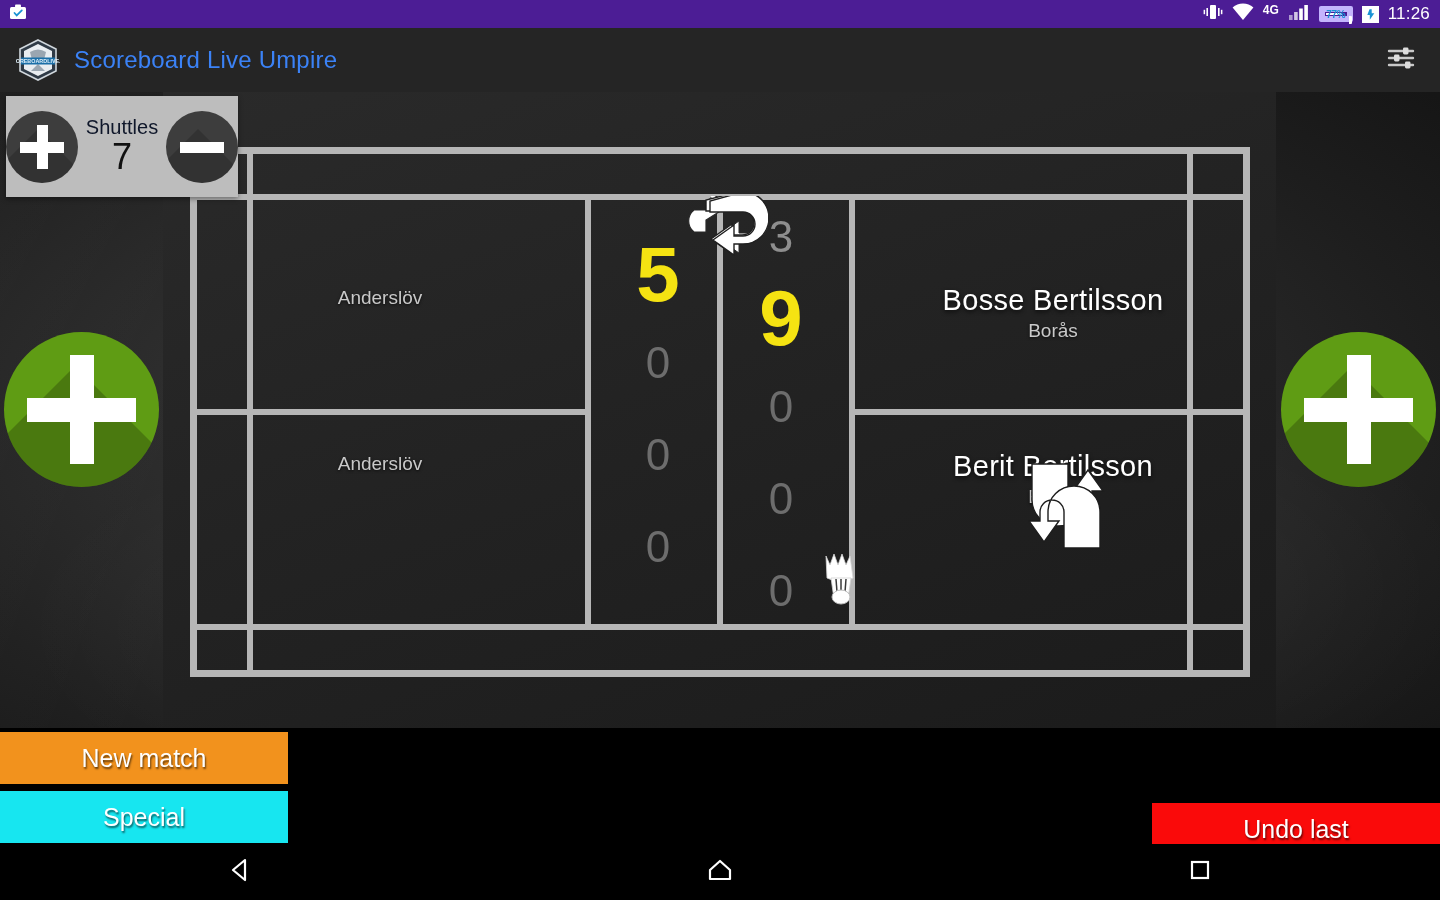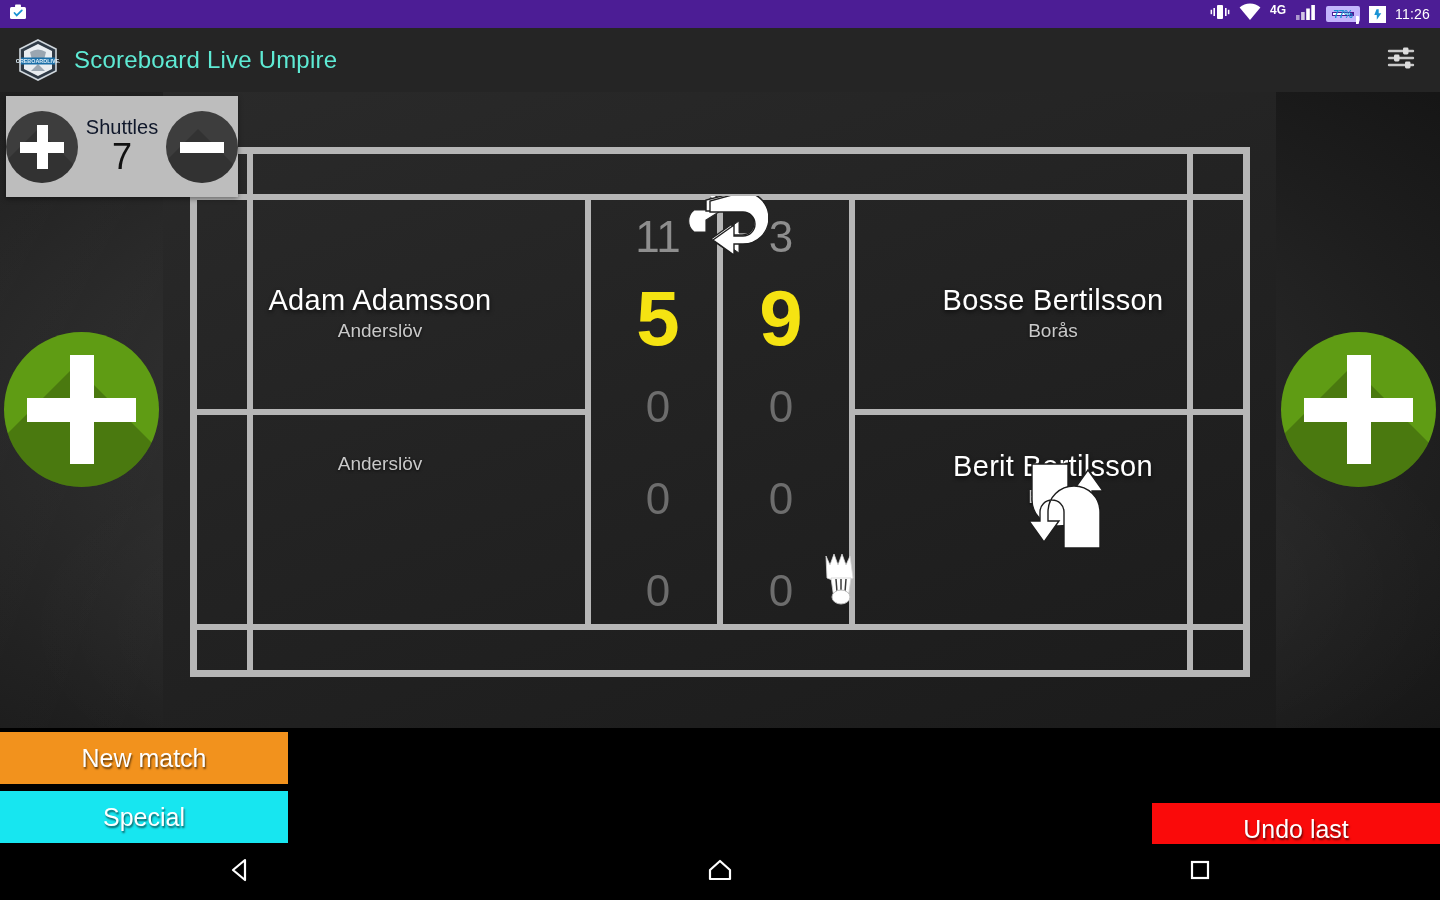--- a/index.html
+++ b/index.html
@@ -8,41 +8,41 @@
 
   
   #status-bar {
     position:absolute; left:0; top:0; width:1440px; height:28px;
     background:#4c1d95; display:flex; align-items:center;
     padding:0 10px 0 8px; color:#fff;
   }
   #status-bar .left { display:flex; align-items:center; gap:6px; }
   #status-bar .right { margin-left:auto; display:flex; align-items:center; gap:9px; }
   .sb-icon { display:block; }
-  #clock { font-size:14px; letter-spacing:.2px; font-family:"Liberation Sans",sans-serif; }
+  #clock { font-size:17px; letter-spacing:.2px; font-family:"Liberation Sans",sans-serif; }
   #net-label { font-size:12px; position:relative; top:-4px; font-weight:bold; }
   .batt {
     position:relative; width:34px; height:16px; border:6px solid #c4b5fd; border-radius:2px;
     display:flex; align-items:center; justify-content:center;
   }
   .batt:after { content:""; position:absolute; right:-5px; top:4px; width:3px; height:8px; background:#fff; border-radius:0 1px 1px 0;}
   .batt-fill { position:absolute; left:1px; top:1px; bottom:1px; width:76%; background:#fff; }
   .batt-txt { position:relative; font-size:10px; color:#1a93d4; font-weight:bold; z-index:2; letter-spacing:-.3px;}
   .charge-box { width:17px; height:17px; background:#fff; display:flex; align-items:center; justify-content:center; }
   .charge-box svg { display:block; }
 
   
   #app-bar {
     position:absolute; left:0; top:28px; width:1440px; height:64px;
     background:#252525; display:flex; align-items:center; padding:0 16px;
   }
   #app-logo {
     width:44px; height:44px; position:relative; flex:none; margin-right:14px;
   }
-  #app-title { color:#5eead4; font-size:24px; font-weight:400; letter-spacing:.2px; }
+  #app-title { color:#3b82f6; font-size:24px; font-weight:400; letter-spacing:.2px; }
   #settings-btn { margin-left:auto; width:46px; height:46px; display:flex; align-items:center; justify-content:center; }
 
   
   #stage {
     position:absolute; left:0; top:92px; width:1440px; height:636px;
     background:
       radial-gradient(ellipse 1100px 520px at 46% 52%, #3a3a3a 0%, #2c2c2c 40%, #1e1e1e 72%, #141414 100%);
     overflow:hidden;
   }
   #stage:before{
@@ -226,37 +226,35 @@
       <div class="cl" style="left:395px;top:47px;width:6px;height:436px;"></div>
       <div class="cl" style="left:659px;top:47px;width:6px;height:436px;"></div>
 
       <div class="cl" style="left:527px;top:47px;width:6px;height:436px;"></div>
 
       <div class="cl" style="left:7px;top:262px;width:390px;height:6px;"></div>
       <div class="cl" style="left:663px;top:262px;width:390px;height:6px;"></div>
     </div>
 
     <div class="cell-name" style="left:37px;top:192px;width:360px;">
-      <div class="pname">Adam Adamsson</div>
       <div class="pclub">Anderslöv</div>
     </div>
     <div class="cell-name" style="left:37px;top:358px;width:360px;">
       <div class="pclub">Anderslöv</div>
     </div>
     <div class="cell-name" style="left:710px;top:192px;width:360px;">
       <div class="pname">Bosse Bertilsson</div>
       <div class="pclub">Borås</div>
     </div>
     <div class="cell-name" style="left:710px;top:358px;width:360px;">
       <div class="pname">Berit Bertilsson</div>
       <div class="pclub">Borås</div>
     </div>
 
     <div class="score-col" style="left:435px;top:123px;">
-      <div class="sc-prev">11</div>
       <div class="sc-cur" style="margin-top:20px;">5</div>
       <div class="sc-zero" style="margin-top:28px;">0</div>
       <div class="sc-zero" style="margin-top:48px;">0</div>
       <div class="sc-zero" style="margin-top:48px;">0</div>
     </div>
     <div class="score-col" style="left:558px;top:123px;">
       <div class="sc-prev">3</div>
       <div class="sc-cur" style="margin-top:20px;">9</div>
       <div class="sc-zero" style="margin-top:28px;">0</div>
       <div class="sc-zero" style="margin-top:48px;">0</div>

